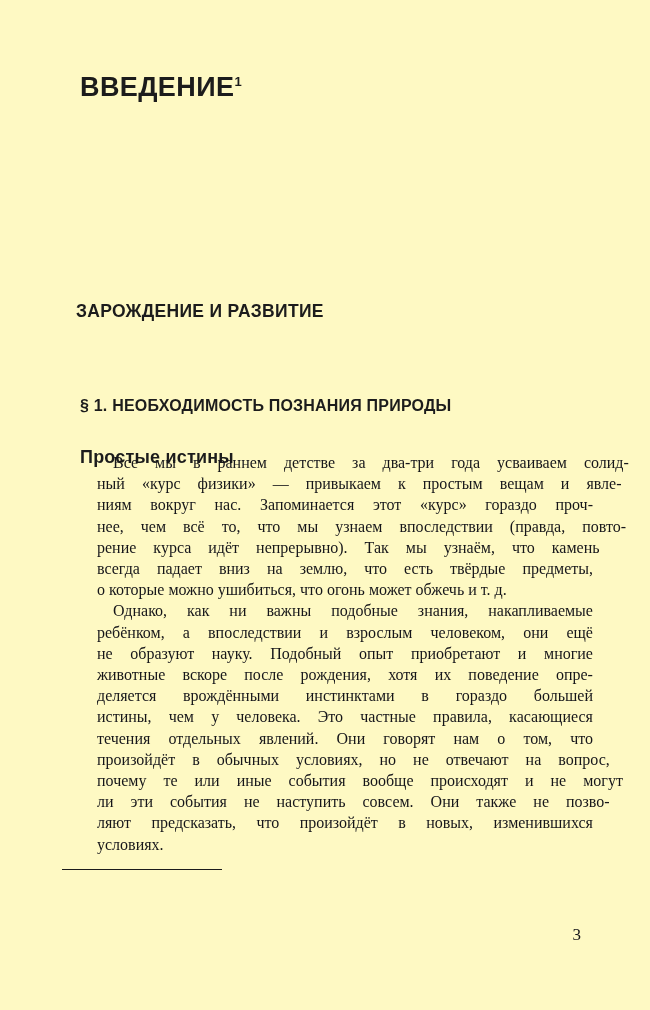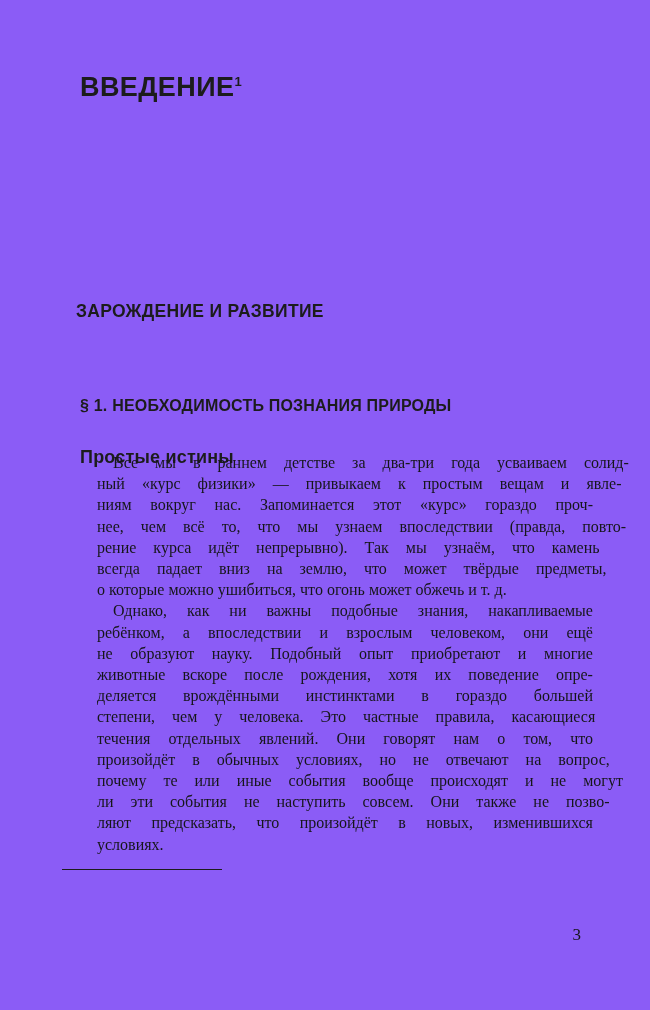--- a/index.html
+++ b/index.html
@@ -4,21 +4,21 @@
 <style>
   html, body {
     margin: 0;
     padding: 0;
     background: #ffffff;
   }
   .page {
     position: relative;
     width: 650px;
     height: 1010px;
-    background: #8b5cf6;
+    background: #fef9c3;
     overflow: hidden;
     box-sizing: border-box;
   }
 
   
   .chapter-title {
     position: absolute;
     left: 80px;
     top: 56px;
     font-family: "Liberation Sans", sans-serif;
@@ -161,30 +161,30 @@
 
   <h4 class="sub-heading">Простые истины</h4>
 
   <div class="body-block">
     <p id="para1">
         <span class="jline"><span>    Все</span><span>мы</span><span>в</span><span>раннем</span><span>детстве</span><span>за</span><span>два-три</span><span>года</span><span>усваиваем</span><span>солид-</span></span>
         <span class="jline"><span>ный</span><span>«курс</span><span>физики»</span><span>—</span><span>привыкаем</span><span>к</span><span>простым</span><span>вещам</span><span>и</span><span>явле-</span></span>
         <span class="jline"><span>ниям</span><span>вокруг</span><span>нас.</span><span>Запоминается</span><span>этот</span><span>«курс»</span><span>гораздо</span><span>проч-</span></span>
         <span class="jline"><span>нее,</span><span>чем</span><span>всё</span><span>то,</span><span>что</span><span>мы</span><span>узнаем</span><span>впоследствии</span><span>(правда,</span><span>повто-</span></span>
         <span class="jline"><span>рение</span><span>курса</span><span>идёт</span><span>непрерывно).</span><span>Так</span><span>мы</span><span>узнаём,</span><span>что</span><span>камень</span></span>
-        <span class="jline"><span>всегда</span><span>падает</span><span>вниз</span><span>на</span><span>землю,</span><span>что</span><span>может</span><span>твёрдые</span><span>предметы,</span></span>
+        <span class="jline"><span>всегда</span><span>падает</span><span>вниз</span><span>на</span><span>землю,</span><span>что</span><span>есть</span><span>твёрдые</span><span>предметы,</span></span>
         <span class="jline last">о которые можно ушибиться, что огонь может обжечь и т. д.</span>
       </p>
     <p id="para2">
         <span class="jline"><span>    Однако,</span><span>как</span><span>ни</span><span>важны</span><span>подобные</span><span>знания,</span><span>накапливаемые</span></span>
         <span class="jline"><span>ребёнком,</span><span>а</span><span>впоследствии</span><span>и</span><span>взрослым</span><span>человеком,</span><span>они</span><span>ещё</span></span>
         <span class="jline"><span>не</span><span>образуют</span><span>науку.</span><span>Подобный</span><span>опыт</span><span>приобретают</span><span>и</span><span>многие</span></span>
         <span class="jline"><span>животные</span><span>вскоре</span><span>после</span><span>рождения,</span><span>хотя</span><span>их</span><span>поведение</span><span>опре-</span></span>
         <span class="jline"><span>деляется</span><span>врождёнными</span><span>инстинктами</span><span>в</span><span>гораздо</span><span>большей</span></span>
-        <span class="jline"><span>степени,</span><span>чем</span><span>у</span><span>человека.</span><span>Это</span><span>частные</span><span>правила,</span><span>касающиеся</span></span>
+        <span class="jline"><span>истины,</span><span>чем</span><span>у</span><span>человека.</span><span>Это</span><span>частные</span><span>правила,</span><span>касающиеся</span></span>
         <span class="jline"><span>течения</span><span>отдельных</span><span>явлений.</span><span>Они</span><span>говорят</span><span>нам</span><span>о</span><span>том,</span><span>что</span></span>
         <span class="jline"><span>произойдёт</span><span>в</span><span>обычных</span><span>условиях,</span><span>но</span><span>не</span><span>отвечают</span><span>на</span><span>вопрос,</span></span>
         <span class="jline"><span>почему</span><span>те</span><span>или</span><span>иные</span><span>события</span><span>вообще</span><span>происходят</span><span>и</span><span>не</span><span>могут</span></span>
         <span class="jline"><span>ли</span><span>эти</span><span>события</span><span>не</span><span>наступить</span><span>совсем.</span><span>Они</span><span>также</span><span>не</span><span>позво-</span></span>
         <span class="jline"><span>ляют</span><span>предсказать,</span><span>что</span><span>произойдёт</span><span>в</span><span>новых,</span><span>изменившихся</span></span>
         <span class="jline last">условиях.</span>
       </p>
   </div>
 
   <div class="footnote-rule"></div>

